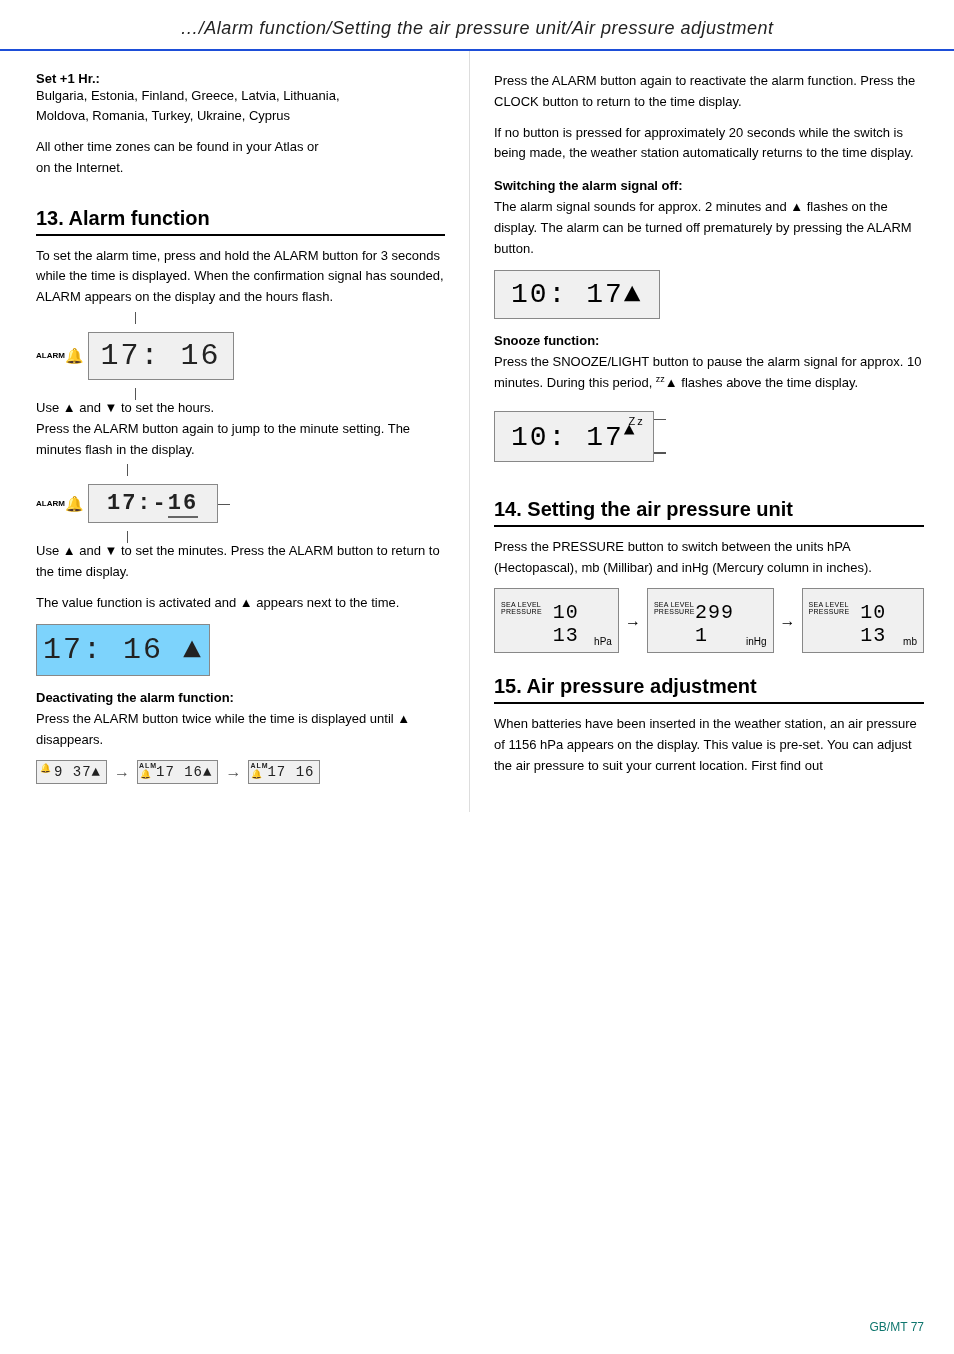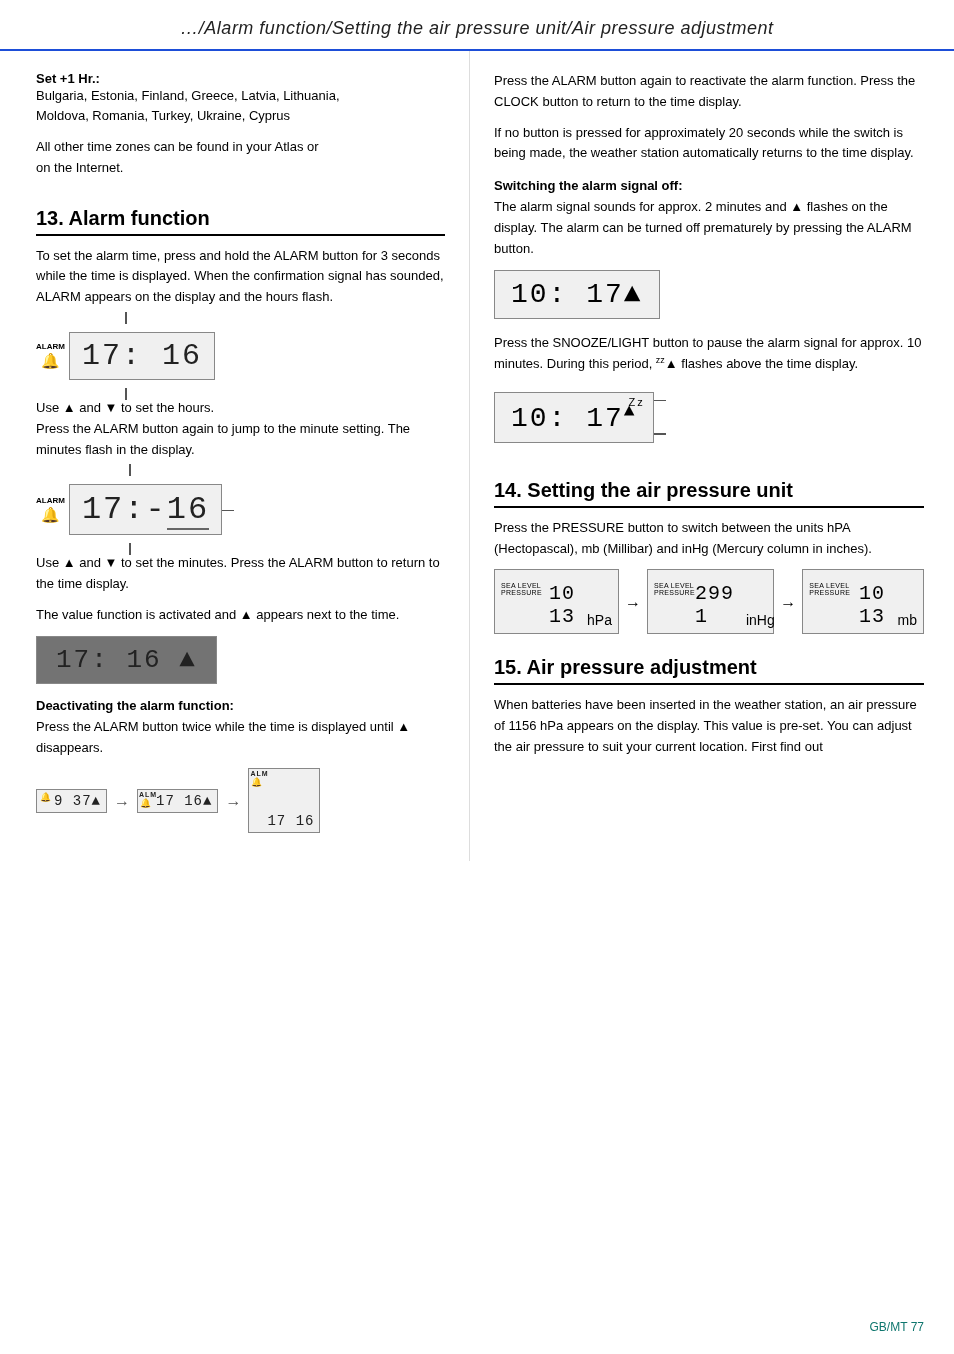--- a/index.html
+++ b/index.html
@@ -71,21 +71,20 @@
     .display-row {
       display: flex;
       align-items: center;
       margin: 8px 0;
     }
     .alarm-label {
       font-size: 9px;
       font-weight: bold;
       margin-right: 4px;
       display: flex;
-      flex-direction: column;
       align-items: center;
       line-height: 1.2;
     }
     .alarm-bell {
       font-size: 15px;
     }
     .digit-display {
       border: 1.5px solid #888;
       background: #f0f0f0;
       display: inline-flex;
@@ -141,21 +140,21 @@
       font-size: 7px;
       letter-spacing: 0.3px;
       margin-bottom: 2px;
       font-family: Arial, sans-serif;
     }
     .sea-digits {
       font-size: 20px;
       letter-spacing: 1px;
     }
     .sea-unit {
-      font-size: 14px;
+      font-size: 10px;
       align-self: flex-end;
       margin-left: 12px;
       font-family: Arial, sans-serif;
     }
     .sea-row {
       display: flex;
       align-items: center;
       gap: 2px;
       margin: 8px 0;
     }
@@ -211,31 +210,31 @@
         <div style="margin: 6px 0 10px 0; position: relative; display: inline-block;">
           <div style="position:absolute; top:-12px; left:50%; width:1.5px; height:12px; background:#555;"></div>
           <div style="position:absolute; bottom:-12px; left:50%; width:1.5px; height:12px; background:#555;"></div>
           <div style="position:absolute; right:-12px; top:50%; width:12px; height:1.5px; background:#555;"></div>
           <div class="display-row">
             <div class="alarm-label">
               <span style="font-size:8px;font-weight:bold;font-family:Arial;">ALARM</span>
               <span class="alarm-bell">🔔</span>
             </div>
             <div class="digit-display">
-              <span style="font-size:32px; font-family:'Courier New',monospace; letter-spacing:2px;">17:‑<span style="border-bottom:2px solid #666;">16</span></span>
+              <span style="font-size:22px; font-family:'Courier New',monospace; letter-spacing:2px;font-weight:bold;">17:‑<span style="border-bottom:2px solid #666;">16</span></span>
             </div>
           </div>
         </div>
 
         <div class="section-text">Use ▲ and ▼ to set the minutes. Press the ALARM button to return to the time display.</div>
         <div class="section-text">The value function is activated and ▲ appears next to the time.</div>
 
         
         <div style="margin: 6px 0 10px 0;">
-          <div class="digit-display" style="background:#737373; border:1.5px solid #888; padding:8px 19px; font-family:'Courier New',monospace; font-size:26px; letter-spacing:2px; display:inline-block; min-width:160px;">
+          <div class="digit-display" style="background:#7dd3fc; border:1.5px solid #888; padding:8px 6px; font-family:'Courier New',monospace; font-size:30px; letter-spacing:2px; display:inline-block; min-width:160px;">
             <span>17: 16 ▲</span>
           </div>
         </div>
 
         
         <div class="subsection-title">Deactivating the alarm function:</div>
         <div class="section-text">Press the ALARM button twice while the time is displayed until ▲ disappears.</div>
 
         
         <div class="arrow-row">
@@ -246,21 +245,21 @@
           <span class="arrow-icon">→</span>
           <div class="small-display" style="position:relative; font-size:14px; padding:3px 5px;">
             <span style="font-size:7px; position:absolute; top:1px; left:1px; font-weight:bold; font-family:Arial;">ALM</span>
             <span style="font-size:9px; position:absolute; top:8px; left:2px;">🔔</span>
             <span style="margin-left:13px;">17 16▲</span>
           </div>
           <span class="arrow-icon">→</span>
           <div class="small-display" style="position:relative; font-size:14px; padding:3px 5px;">
             <span style="font-size:7px; position:absolute; top:1px; left:1px; font-weight:bold; font-family:Arial;">ALM</span>
             <span style="font-size:9px; position:absolute; top:8px; left:2px;">🔔</span>
-            <span style="margin-left:13px;margin-top:41px;">17 16</span>
+            <span style="margin-left:13px;">17 16</span>
           </div>
         </div>
 
       </div>
     </div>
 
     <div class="col-right">
 
       <div class="section-text">Press the ALARM button again to reactivate the alarm function. Press the CLOCK button to return to the time display.</div>
       <div class="section-text">If no button is pressed for approximately 20 seconds while the switch is being made, the weather station automatically returns to the time display.</div>
@@ -270,20 +269,21 @@
       <div class="section-text">The alarm signal sounds for approx. 2 minutes and ▲ flashes on the display. The alarm can be turned off prematurely by pressing the ALARM button.</div>
 
       
       <div style="margin: 6px 0 14px 0;">
         <div style="border:1.5px solid #888; background:#f0f0f0; display:inline-block; padding:8px 16px; font-family:'Courier New',monospace; font-size:28px; letter-spacing:2px;">
           <span>10: 17▲</span>
         </div>
       </div>
 
       
+      <div class="subsection-title">Snooze function:</div>
       <div class="section-text">Press the SNOOZE/LIGHT button to pause the alarm signal for approx. 10 minutes. During this period, <sup style="font-size:9px;">zz</sup>▲ flashes above the time display.</div>
 
       
       <div style="margin: 6px 0 14px 0; position:relative; display:inline-block;">
         <div style="position:absolute; right:-12px; top:8px; width:12px; height:1.5px; background:#555;"></div>
         <div style="position:absolute; right:-12px; bottom:8px; width:12px; height:1.5px; background:#555;"></div>
         <div style="border:1.5px solid #888; background:#f0f0f0; display:inline-block; padding:8px 16px; font-family:'Courier New',monospace; font-size:28px; letter-spacing:2px; position:relative;">
           <span style="font-size:11px; position:absolute; top:3px; right:8px; font-family:Arial;">Zz</span>
           <span>10: 17<span style="font-size:18px; vertical-align:super;">▲</span></span>
         </div>

